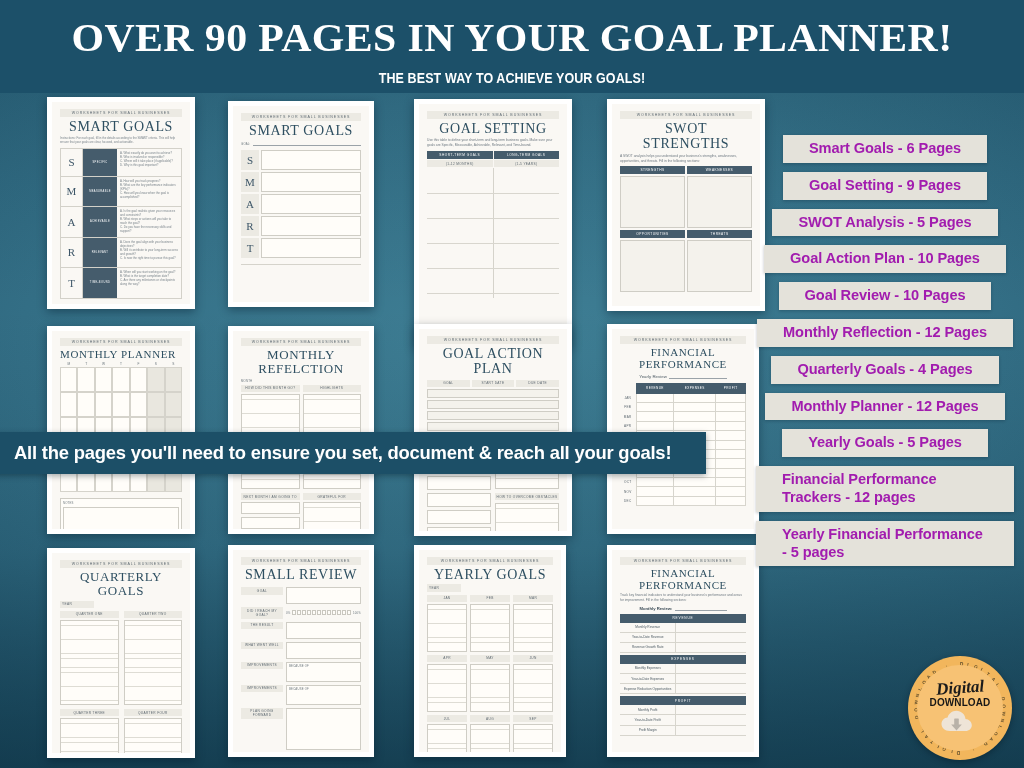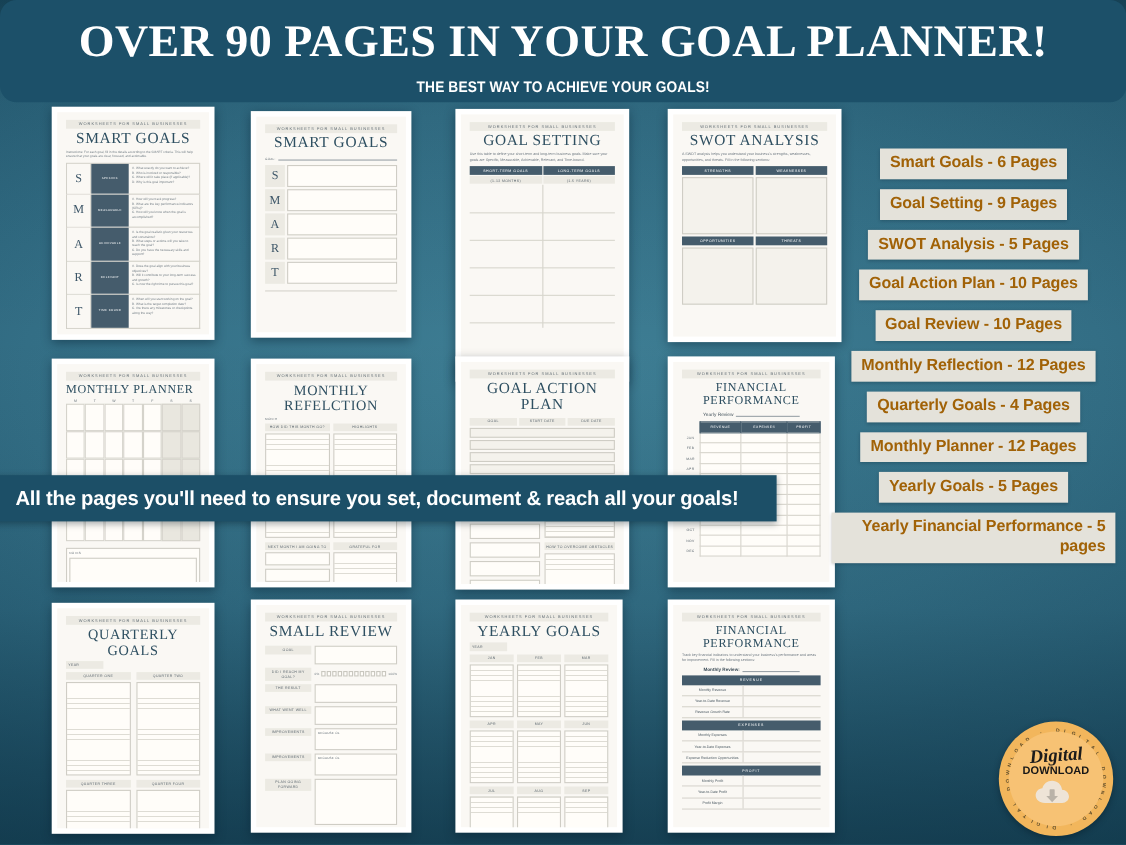--- a/index.html
+++ b/index.html
@@ -28,21 +28,20 @@
     pointer-events: none;
   }
 
   
   .header {
     position: absolute; left: 0; top: 0;
     width: 1024px; height: 93px;
     background: #1c5069;
     text-align: center;
     z-index: 6;
-    border-radius: 15px;
   }
   .header-title {
     font-family: "Liberation Serif", serif;
     color: #ffffff;
     font-size: 41px;
     font-weight: bold;
     letter-spacing: 0.4px;
     line-height: 1;
     padding-top: 17px;
     transform: scaleX(1.02);
@@ -210,26 +209,26 @@
   .yf-head { background: #455c6c; color: #fff; font-size: 3.2px; letter-spacing: 0.8px; text-align: center; padding: 2.4px 0; }
 
   
   .pill-list {
     position: absolute; right: 8px; top: 135px;
     width: 262px; z-index: 5;
     display: flex; flex-direction: column; align-items: center; gap: 9px;
   }
   .pill {
     background: #e4e2da;
-    color: #a16207;
+    color: #a21caf;
     font-weight: bold;
     font-size: 14.6px;
     letter-spacing: -0.1px;
-    padding: 5px 9px;
-    text-align: right;
+    padding: 5px 26px;
+    text-align: left;
     line-height: 1.22;
     box-shadow: 0 1px 3px rgba(0,20,30,0.25);
     max-width: 258px;
   }
 
   
   .banner {
     position: absolute; left: -6px; top: 432px;
     width: 712px; height: 42px;
     background: #1c4f67;
@@ -389,21 +388,21 @@
           <div class="hline" style="top:75px;"></div>
           <div class="hline" style="top:100px;"></div>
           <div class="hline" style="top:125px;"></div>
         </div>
       </div>
     </div>
 
     <div class="sheet" style="left:607px; top:6px; width:158px; height:212px;">
       <div class="sheet-inner">
         <div class="sh-eyebrow">WORKSHEETS FOR SMALL BUSINESSES</div>
-        <div class="sh-title lg">SWOT ANALYSIS</div>
+        <div class="sh-title lg">SWOT STRENGTHS</div>
         <div class="sh-desc">A SWOT analysis helps you understand your business's strengths, weaknesses, opportunities, and threats. Fill in the following sections:</div>
         <div class="swot-grid">
           <div class="lbl-dark">STRENGTHS</div>
           <div class="lbl-dark">WEAKNESSES</div>
           <div class="box-f swot-cell-body"></div>
           <div class="box-f swot-cell-body"></div>
           <div class="lbl-dark">OPPORTUNITIES</div>
           <div class="lbl-dark">THREATS</div>
           <div class="box-f swot-cell-body2"></div>
           <div class="box-f swot-cell-body2"></div>
@@ -848,20 +847,21 @@
   <div class="pill-list">
     <div class="pill">Smart Goals - 6 Pages</div>
     <div class="pill">Goal Setting - 9 Pages</div>
     <div class="pill">SWOT Analysis - 5 Pages</div>
     <div class="pill">Goal Action Plan - 10 Pages</div>
     <div class="pill">Goal Review - 10 Pages</div>
     <div class="pill">Monthly Reflection - 12 Pages</div>
     <div class="pill">Quarterly Goals - 4 Pages</div>
     <div class="pill">Monthly Planner - 12 Pages</div>
     <div class="pill">Yearly Goals - 5 Pages</div>
+    <div class="pill">Financial Performance Trackers - 12 pages</div>
     <div class="pill">Yearly Financial Performance - 5 pages</div>
   </div>
 
   <div class="banner">
     <span>All the pages you'll need to ensure you set, document &amp; reach all your goals!</span>
   </div>
 
   <div class="badge">
     <div class="badge-ring"></div>
     <div class="ring-text" id="ringText">

